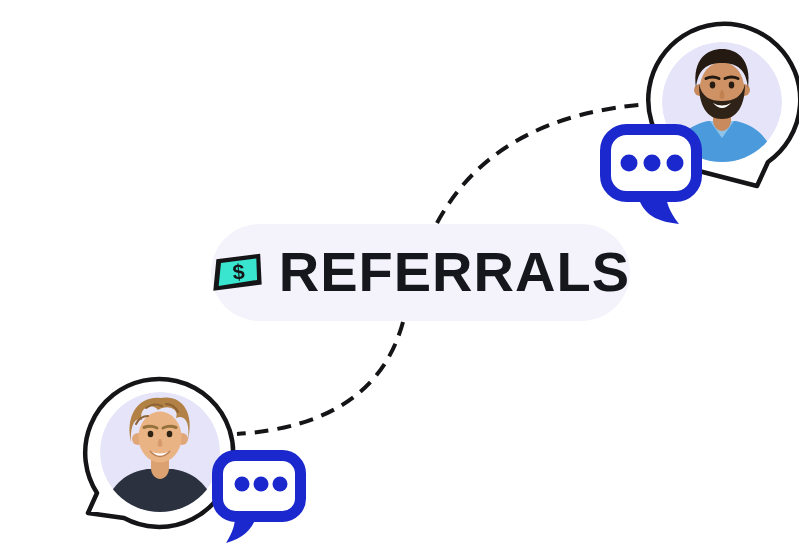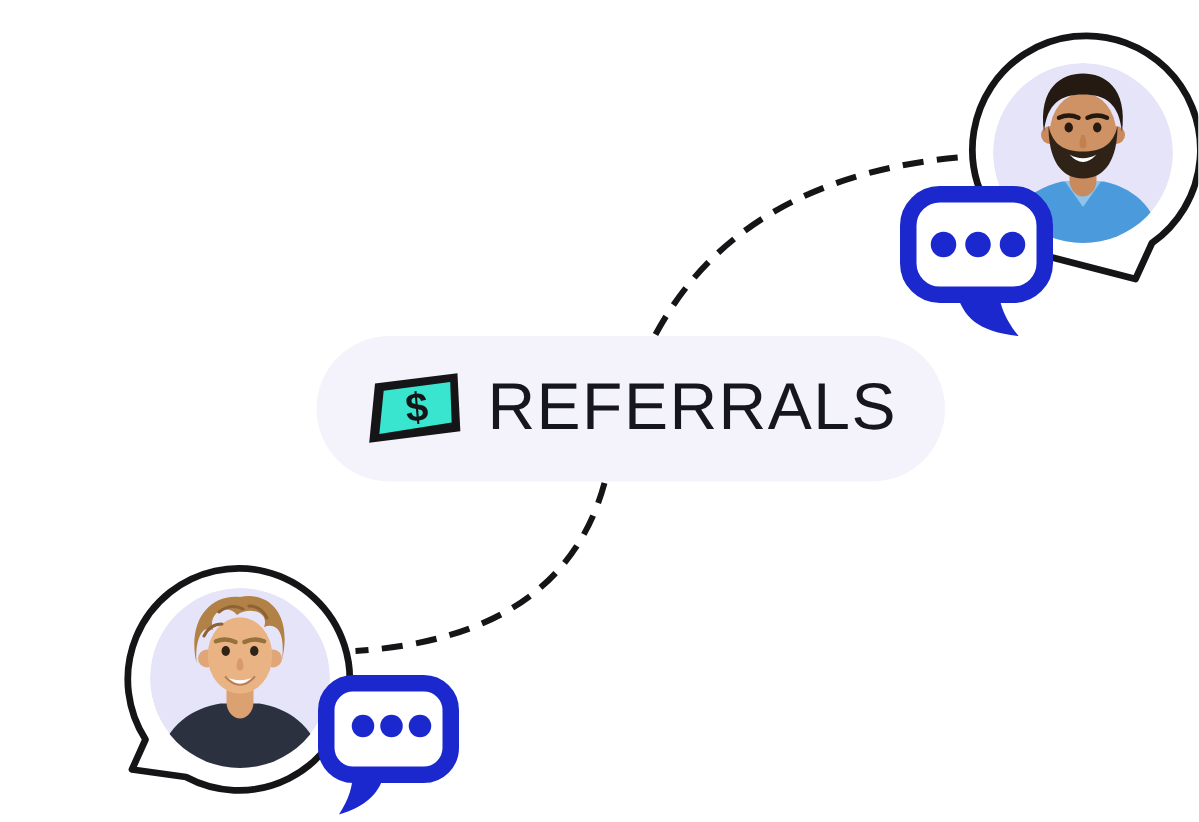--- a/index.html
+++ b/index.html
@@ -11,21 +11,21 @@
     font-family:"Liberation Sans",sans-serif;
   }
   .scene-svg{position:absolute;left:0;top:0;width:799px;height:548px;display:block;}
   .badge{
     position:absolute;left:211px;top:224px;width:419px;height:97px;
     background:var(--badge-bg,#f4f3fb);
     border-radius:49px;
     display:flex;align-items:center;justify-content:center;gap:14px;
   }
   .badge-label{
-    font-size:44px;font-weight:400;letter-spacing:1px;
+    font-size:56px;font-weight:700;letter-spacing:1px;
     color:var(--badge-text,#16161d);
     line-height:1;
     transform:translateY(-1px);
   }
   .bill-svg{display:block;}
 </style>
 </head>
 <body>
 
 <div class="stage">

